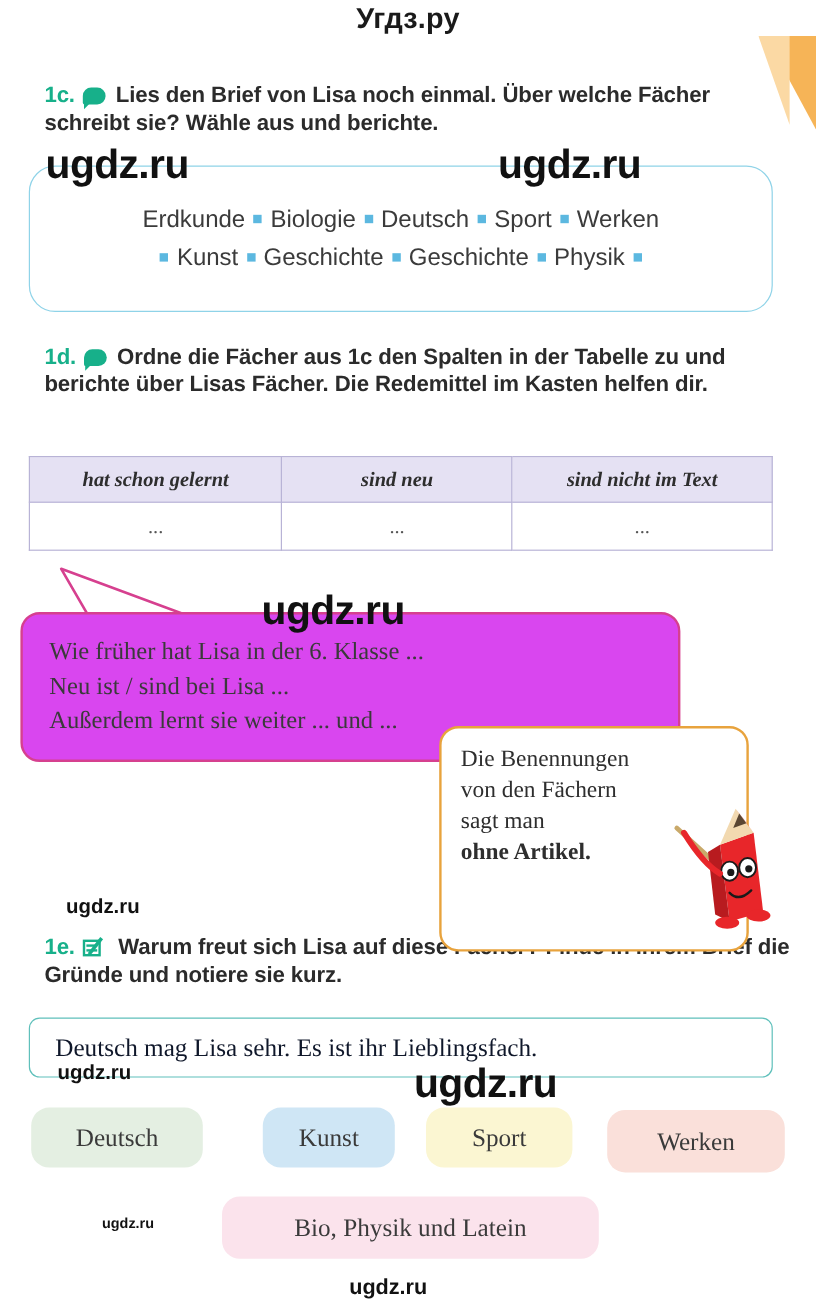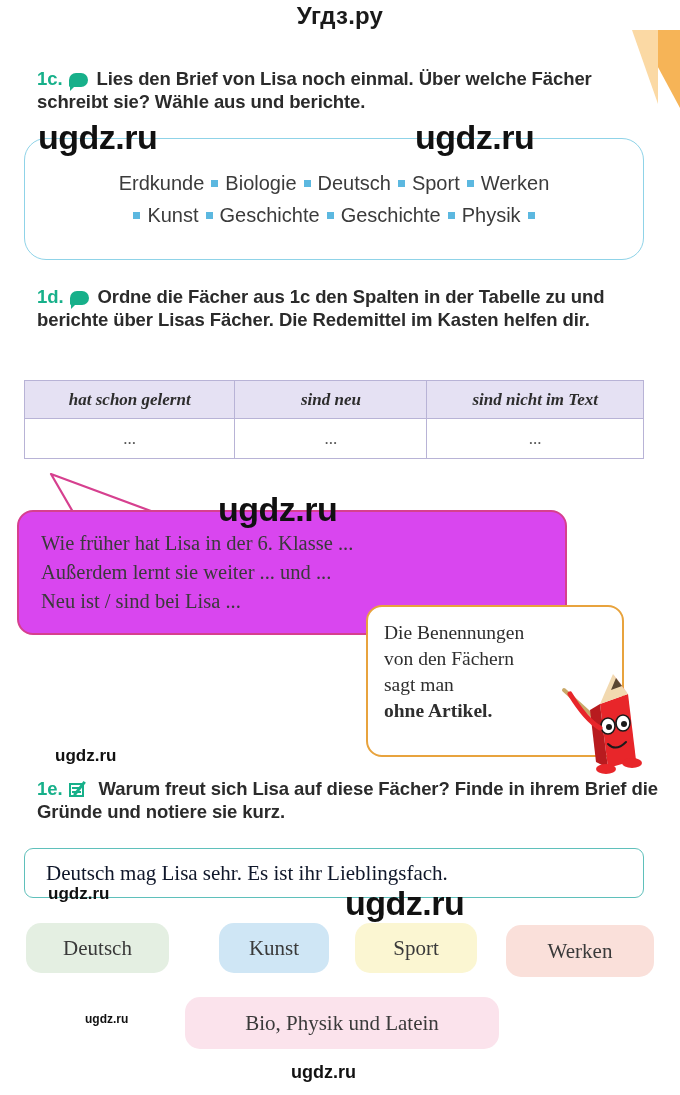--- a/index.html
+++ b/index.html
@@ -216,21 +216,21 @@
     position: absolute;
     left: 47px; top: 470px;
     width: 120px; height: 46px;
     pointer-events: none;
   }
 
   
   .bubble-orange {
     position: absolute;
     left: 366px; top: 605px;
-    width: 258px; height: 152px;
+    width: 258px; height: 188px;
     border: 2.5px solid #e8a33d;
     border-radius: 16px;
     background: #ffffff;
     padding: 13px 0 0 16px;
     z-index: 3;
   }
   .bubble-orange p {
     font-family: "Liberation Serif", serif;
     font-size: 19.5px;
     color: #2e2e2e;
@@ -336,22 +336,22 @@
         <td>...</td>
       </tr>
     </tbody>
   </table>
 
   <svg class="bubble-tail" viewBox="0 0 120 46">
     <path d="M4 4 L112 44 L26 42 Z" fill="#ffffff" stroke="#d6408f" stroke-width="2.2" stroke-linejoin="round"></path>
   </svg>
   <div class="bubble-pink">
     <p>Wie früher hat Lisa in der 6. Klasse ...</p>
+    <p>Neu ist / sind bei Lisa ...</p>
     <p>Außerdem lernt sie weiter ... und ...</p>
-    <p>Neu ist / sind bei Lisa ...</p>
   </div>
 
   <div class="bubble-orange">
     <p>Die Benennungen</p>
     <p>von den Fächern</p>
     <p>sagt man</p>
     <p class="bold">ohne Artikel.</p>
   </div>
 
   <svg class="pencil-mascot" viewBox="0 0 92 110">

